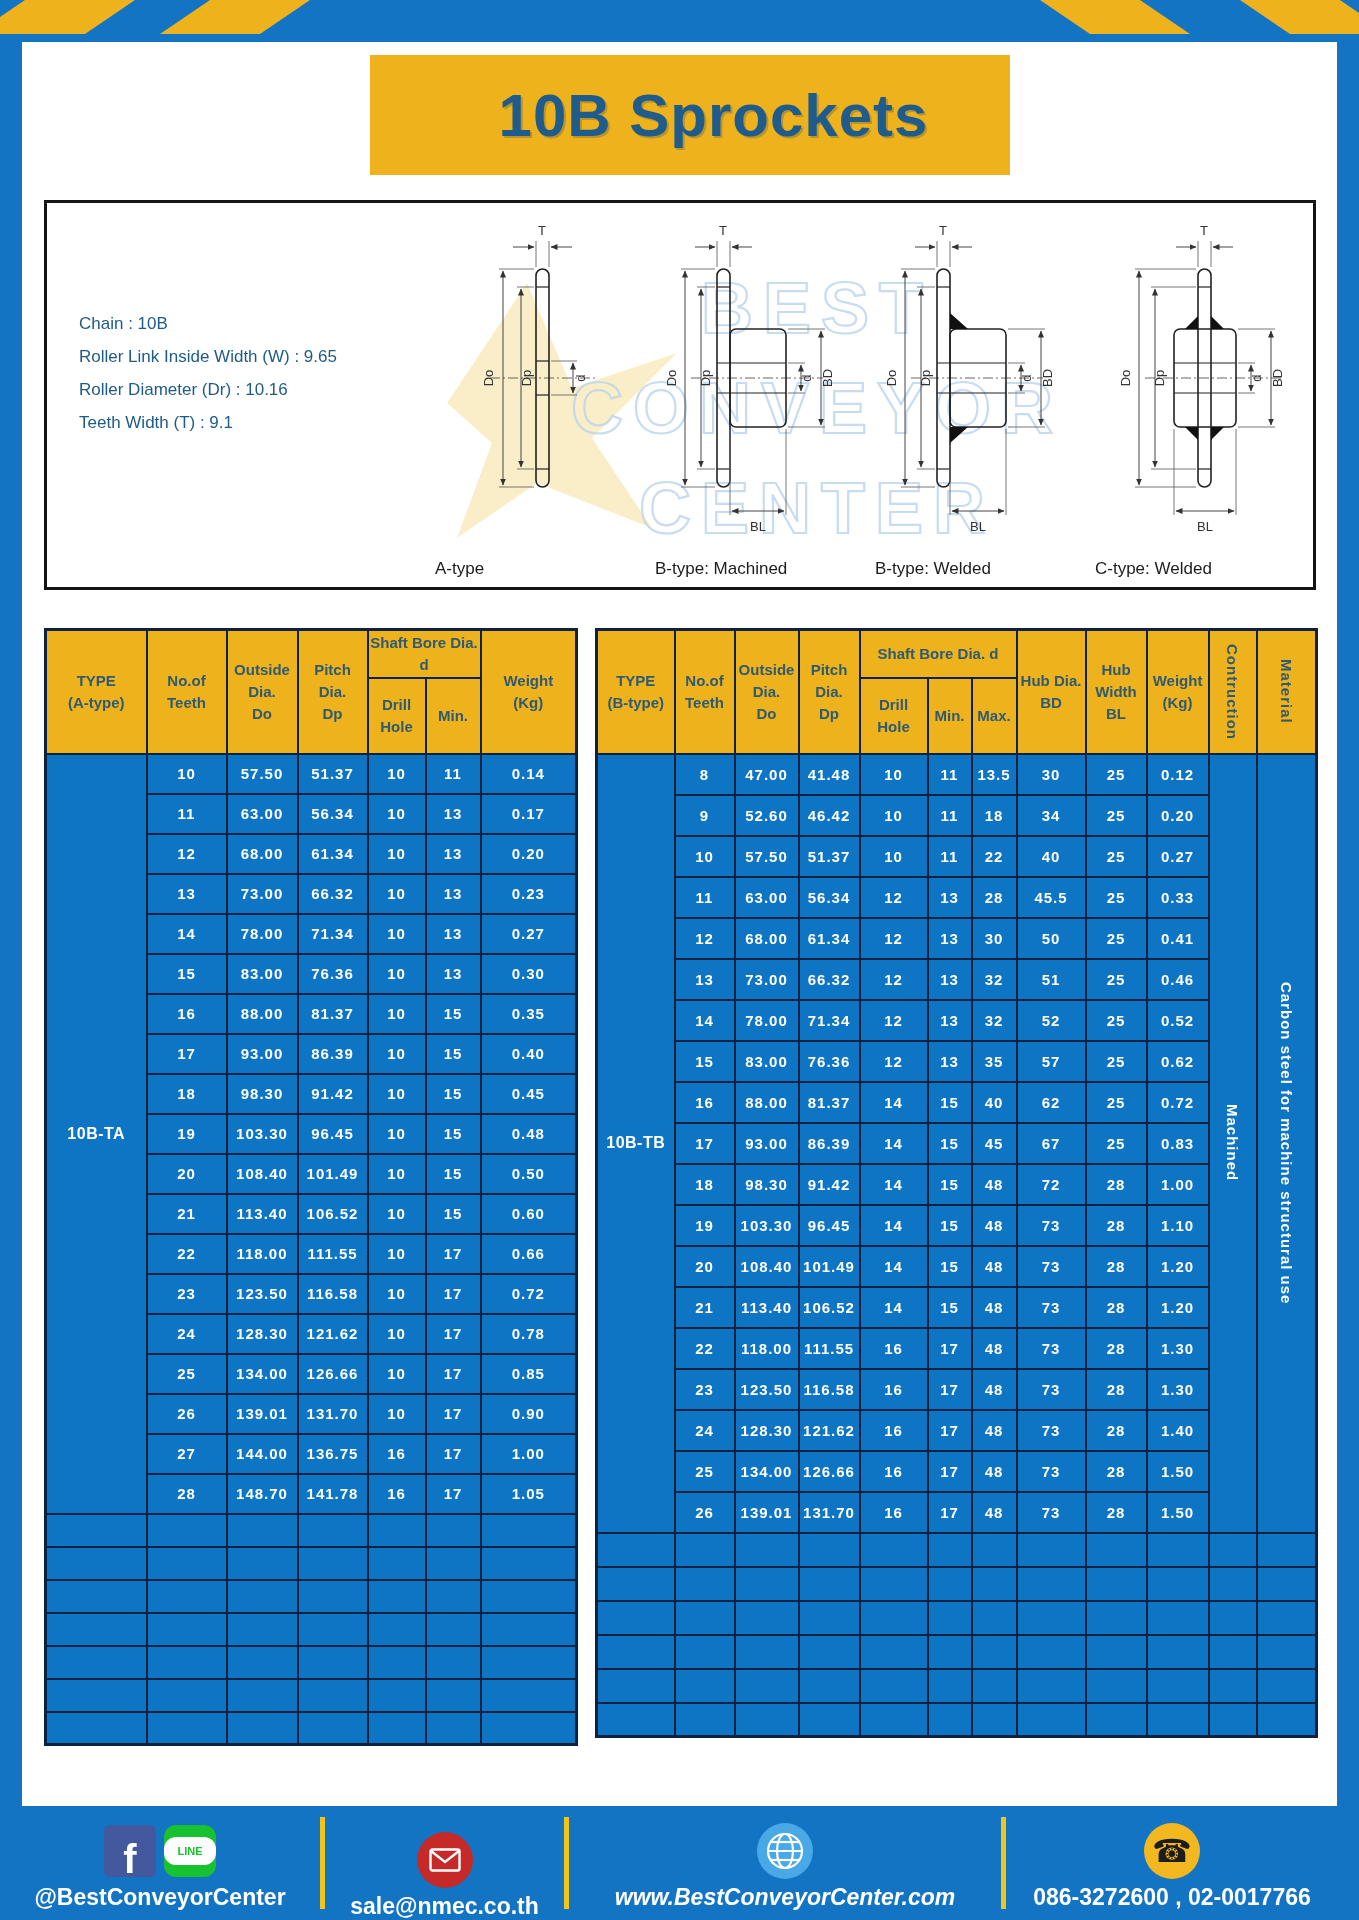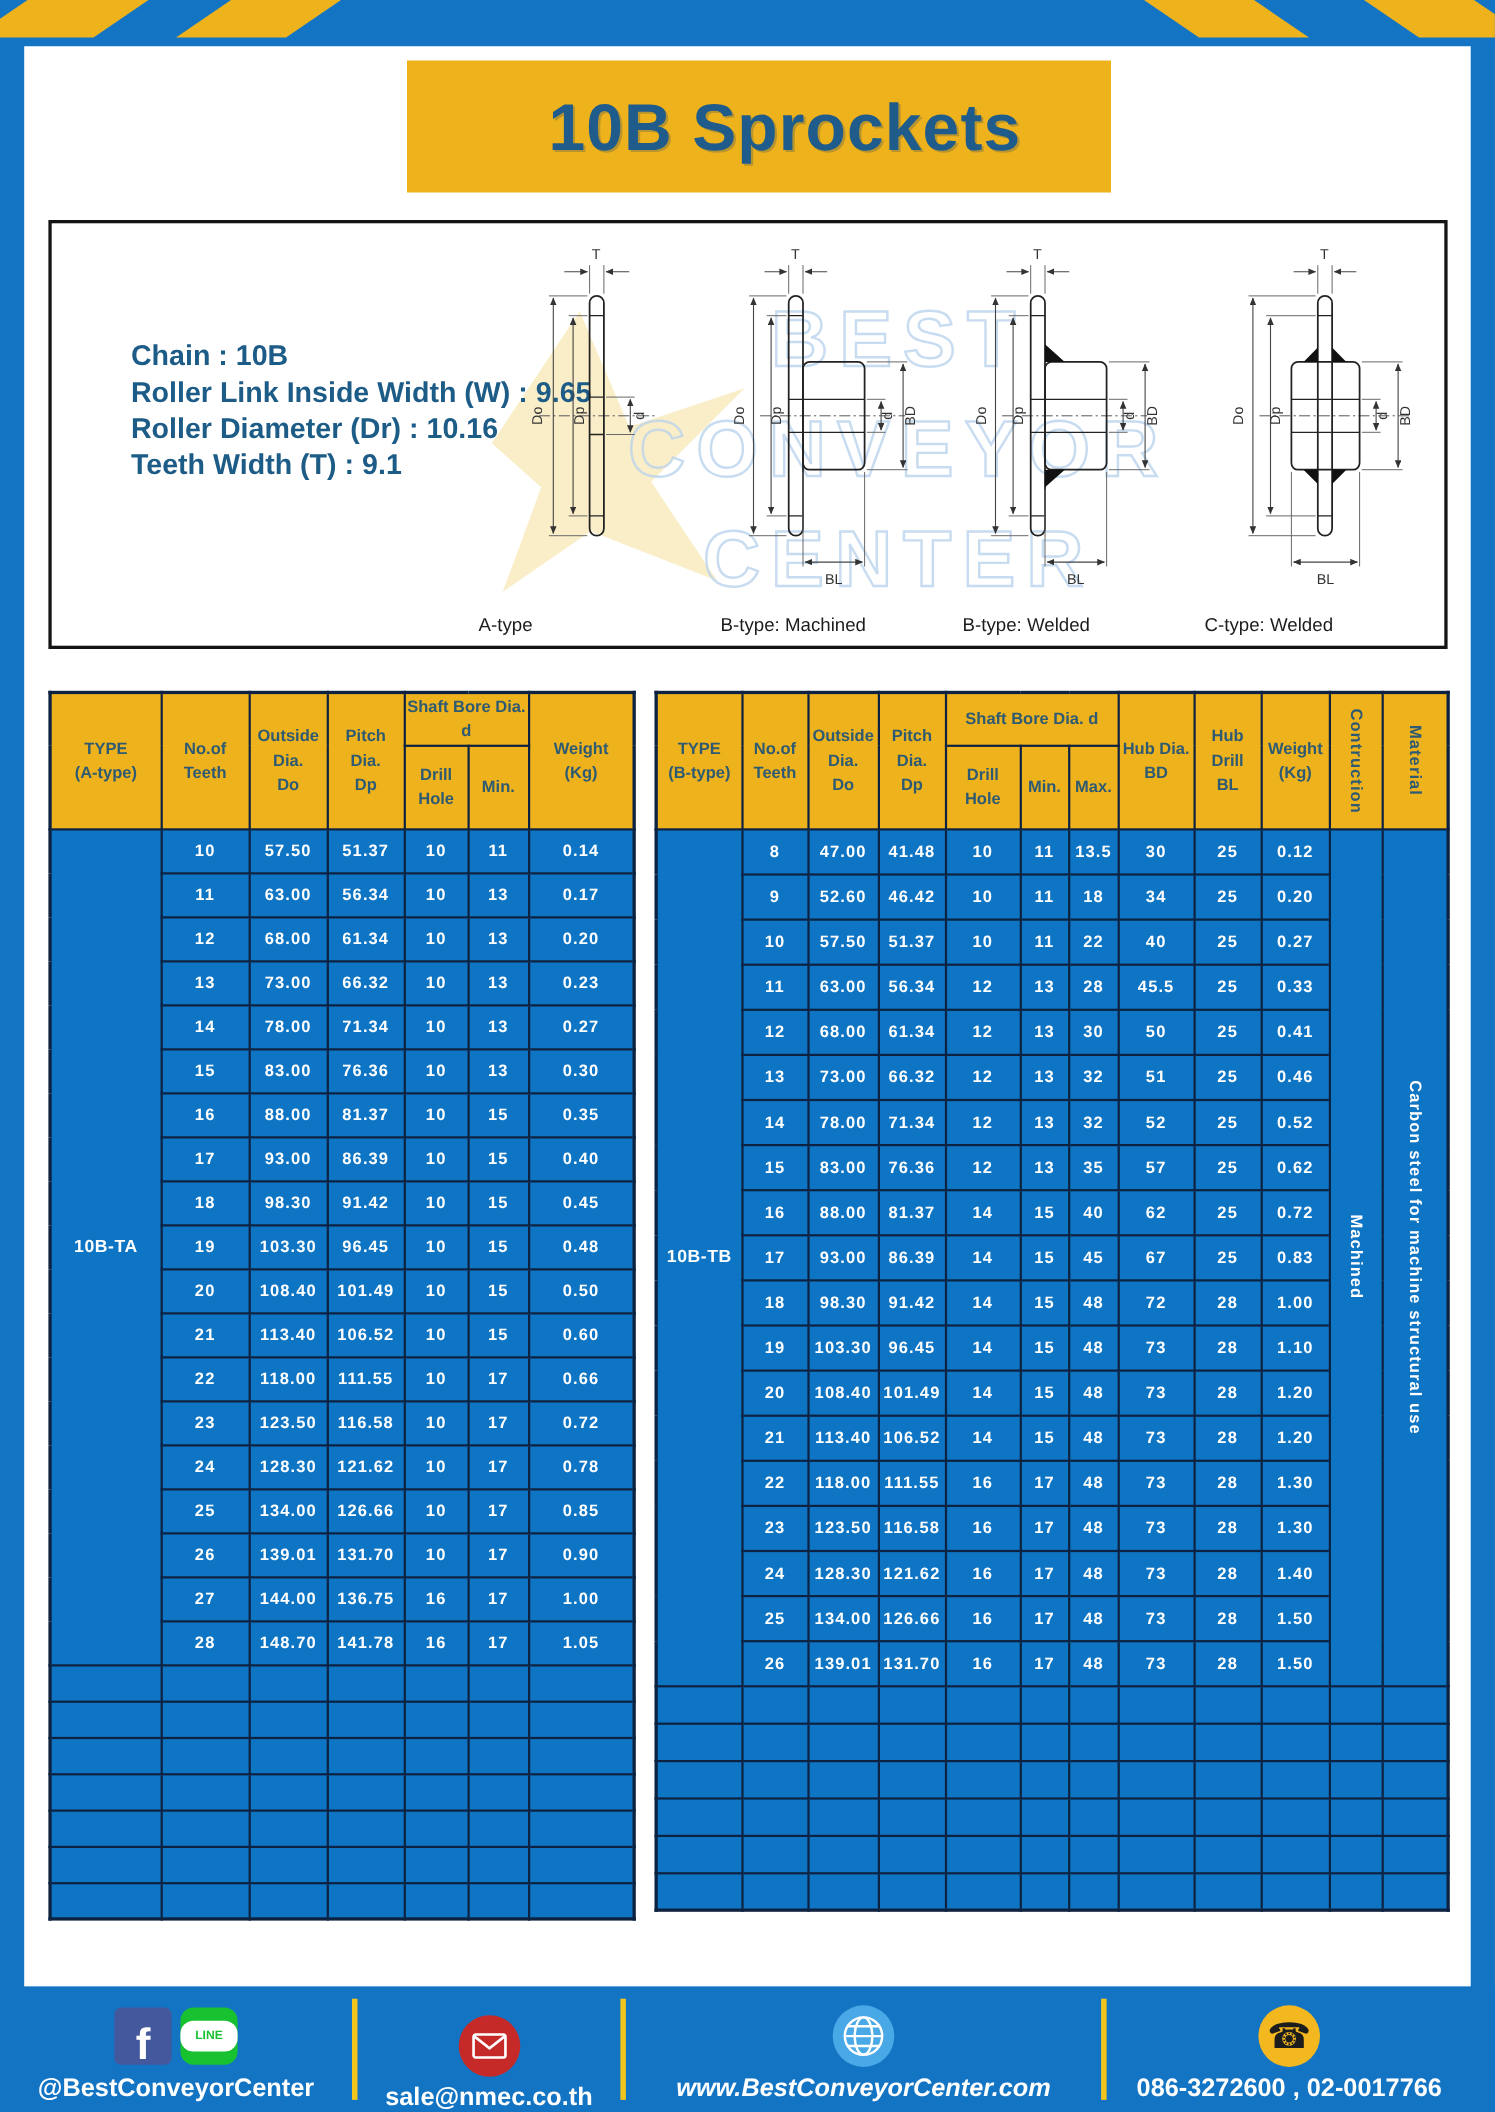--- a/index.html
+++ b/index.html
@@ -10,21 +10,21 @@
   
   .hazard { position:absolute; left:0; top:0; width:1359px; height:42px; }
 
   
   .title-box { position:absolute; left:370px; top:55px; width:640px; height:120px; background:#eeb21d; display:flex; align-items:center; justify-content:center; }
   .title-box h1 { font-size:60px; font-weight:bold; color:#1f5c8b; letter-spacing:1px; text-shadow:2px 2px 0 rgba(20,60,100,0.25);margin-left:47px; }
 
   
   .spec-panel { position:absolute; left:44px; top:200px; width:1272px; height:390px; background:#fff; border:3px solid #141414; }
   .spec-lines { position:absolute; left:32px; top:104px; }
-  .spec-lines div { font-size:26px; font-weight:bold; color:#1d5c86; line-height:33px; white-space:nowrap;margin-left:40px; }
+  .spec-lines div { font-size:17px; font-weight:normal; color:#1d5c86; line-height:33px; white-space:nowrap; }
   .watermark { position:absolute; left:330px; top:20px; opacity:0.85; pointer-events:none; }
   .diagrams { position:absolute; left:388px; top:10px; width:880px; height:374px; display:flex; }
   .diag { position:relative; width:220px; height:374px; }
   .diag svg { display:block; }
   .diag .cap { position:absolute; left:0; right:0; bottom:8px; text-align:left; font-size:17px; color:#1c1c1c; }
   .shape { fill:none; stroke:#222; stroke-width:1.6; }
   .thin  { stroke:#222; stroke-width:1.2; }
   .dim   { stroke:#444; stroke-width:1; }
   .ext   { stroke:#666; stroke-width:0.9; }
   .cline { stroke:#555; stroke-width:0.9; stroke-dasharray:10 3 2 3; }
@@ -529,21 +529,21 @@
 Teeth</th>
         <th rowspan="2">Outside
 Dia.
 Do</th>
         <th rowspan="2">Pitch Dia.
 Dp</th>
         <th colspan="3">Shaft Bore Dia. d</th>
         <th rowspan="2">Hub Dia.
 BD</th>
         <th rowspan="2">Hub
-Drill
+Width
 BL</th>
         <th rowspan="2">Weight
 (Kg)</th>
         <th rowspan="2" class="vert">Contruction</th>
         <th rowspan="2" class="vert">Material</th>
       </tr>
       <tr class="h2">
         <th>Drill Hole</th>
         <th>Min.</th>
         <th>Max.</th>

